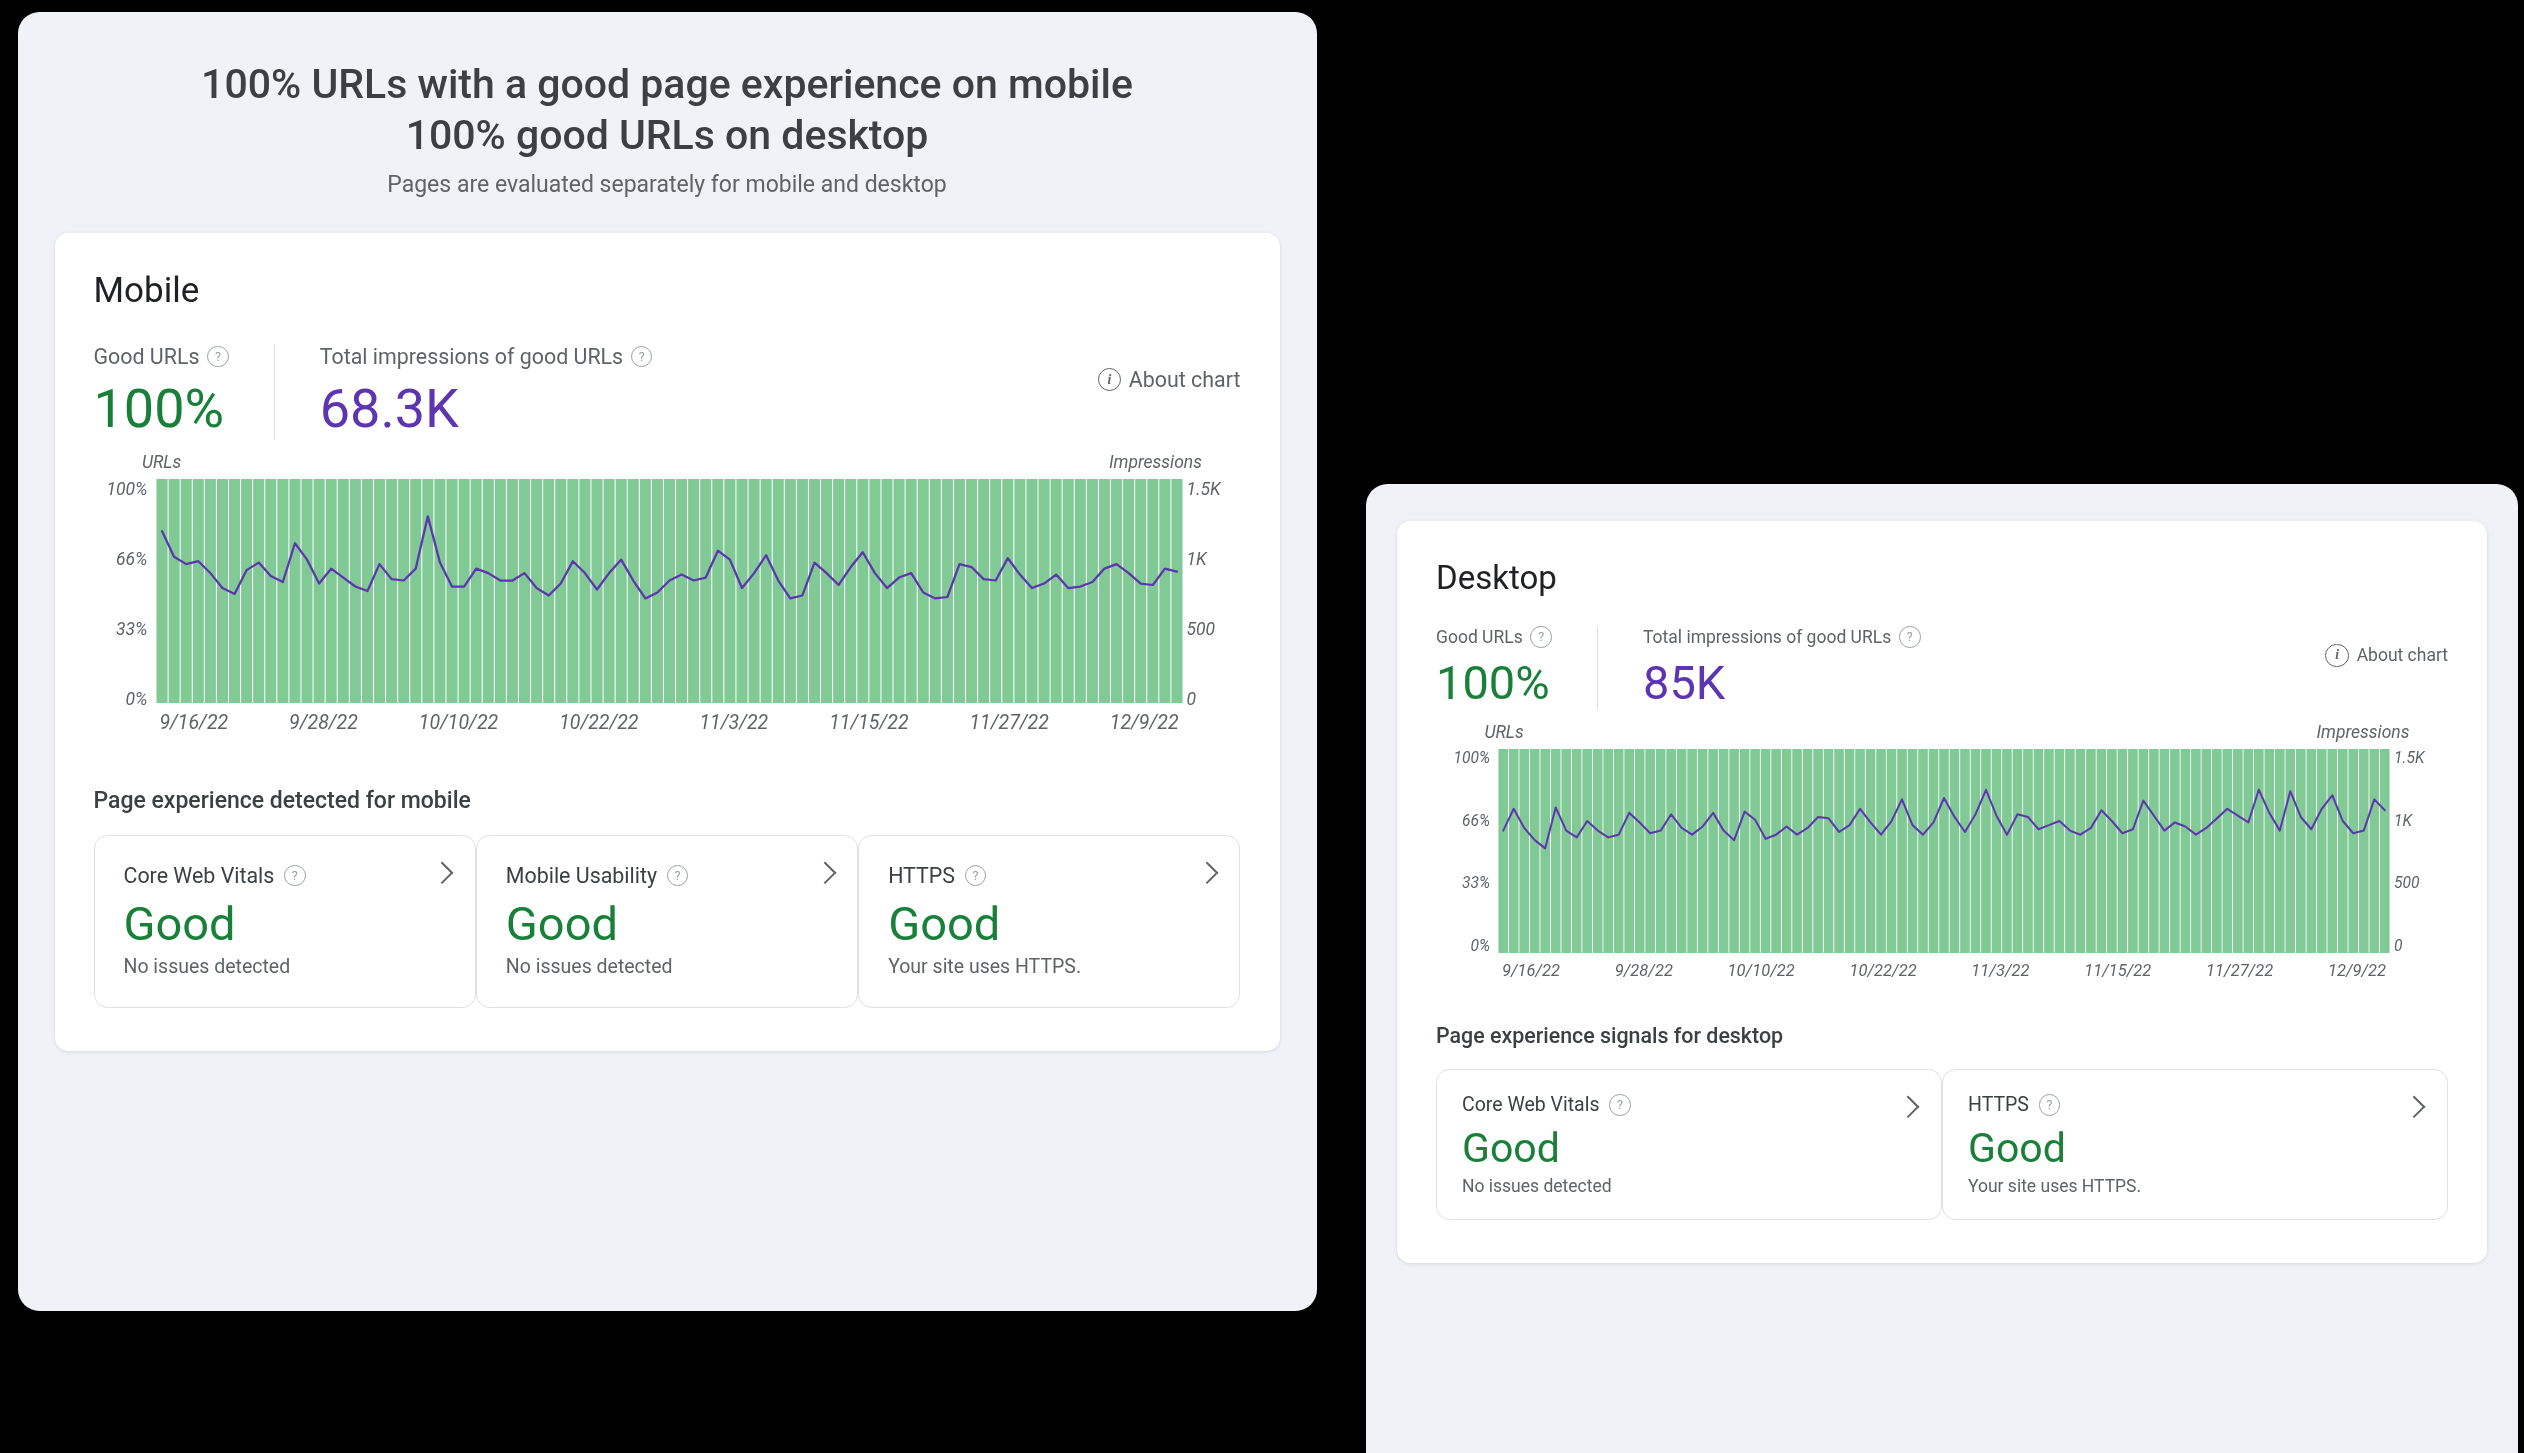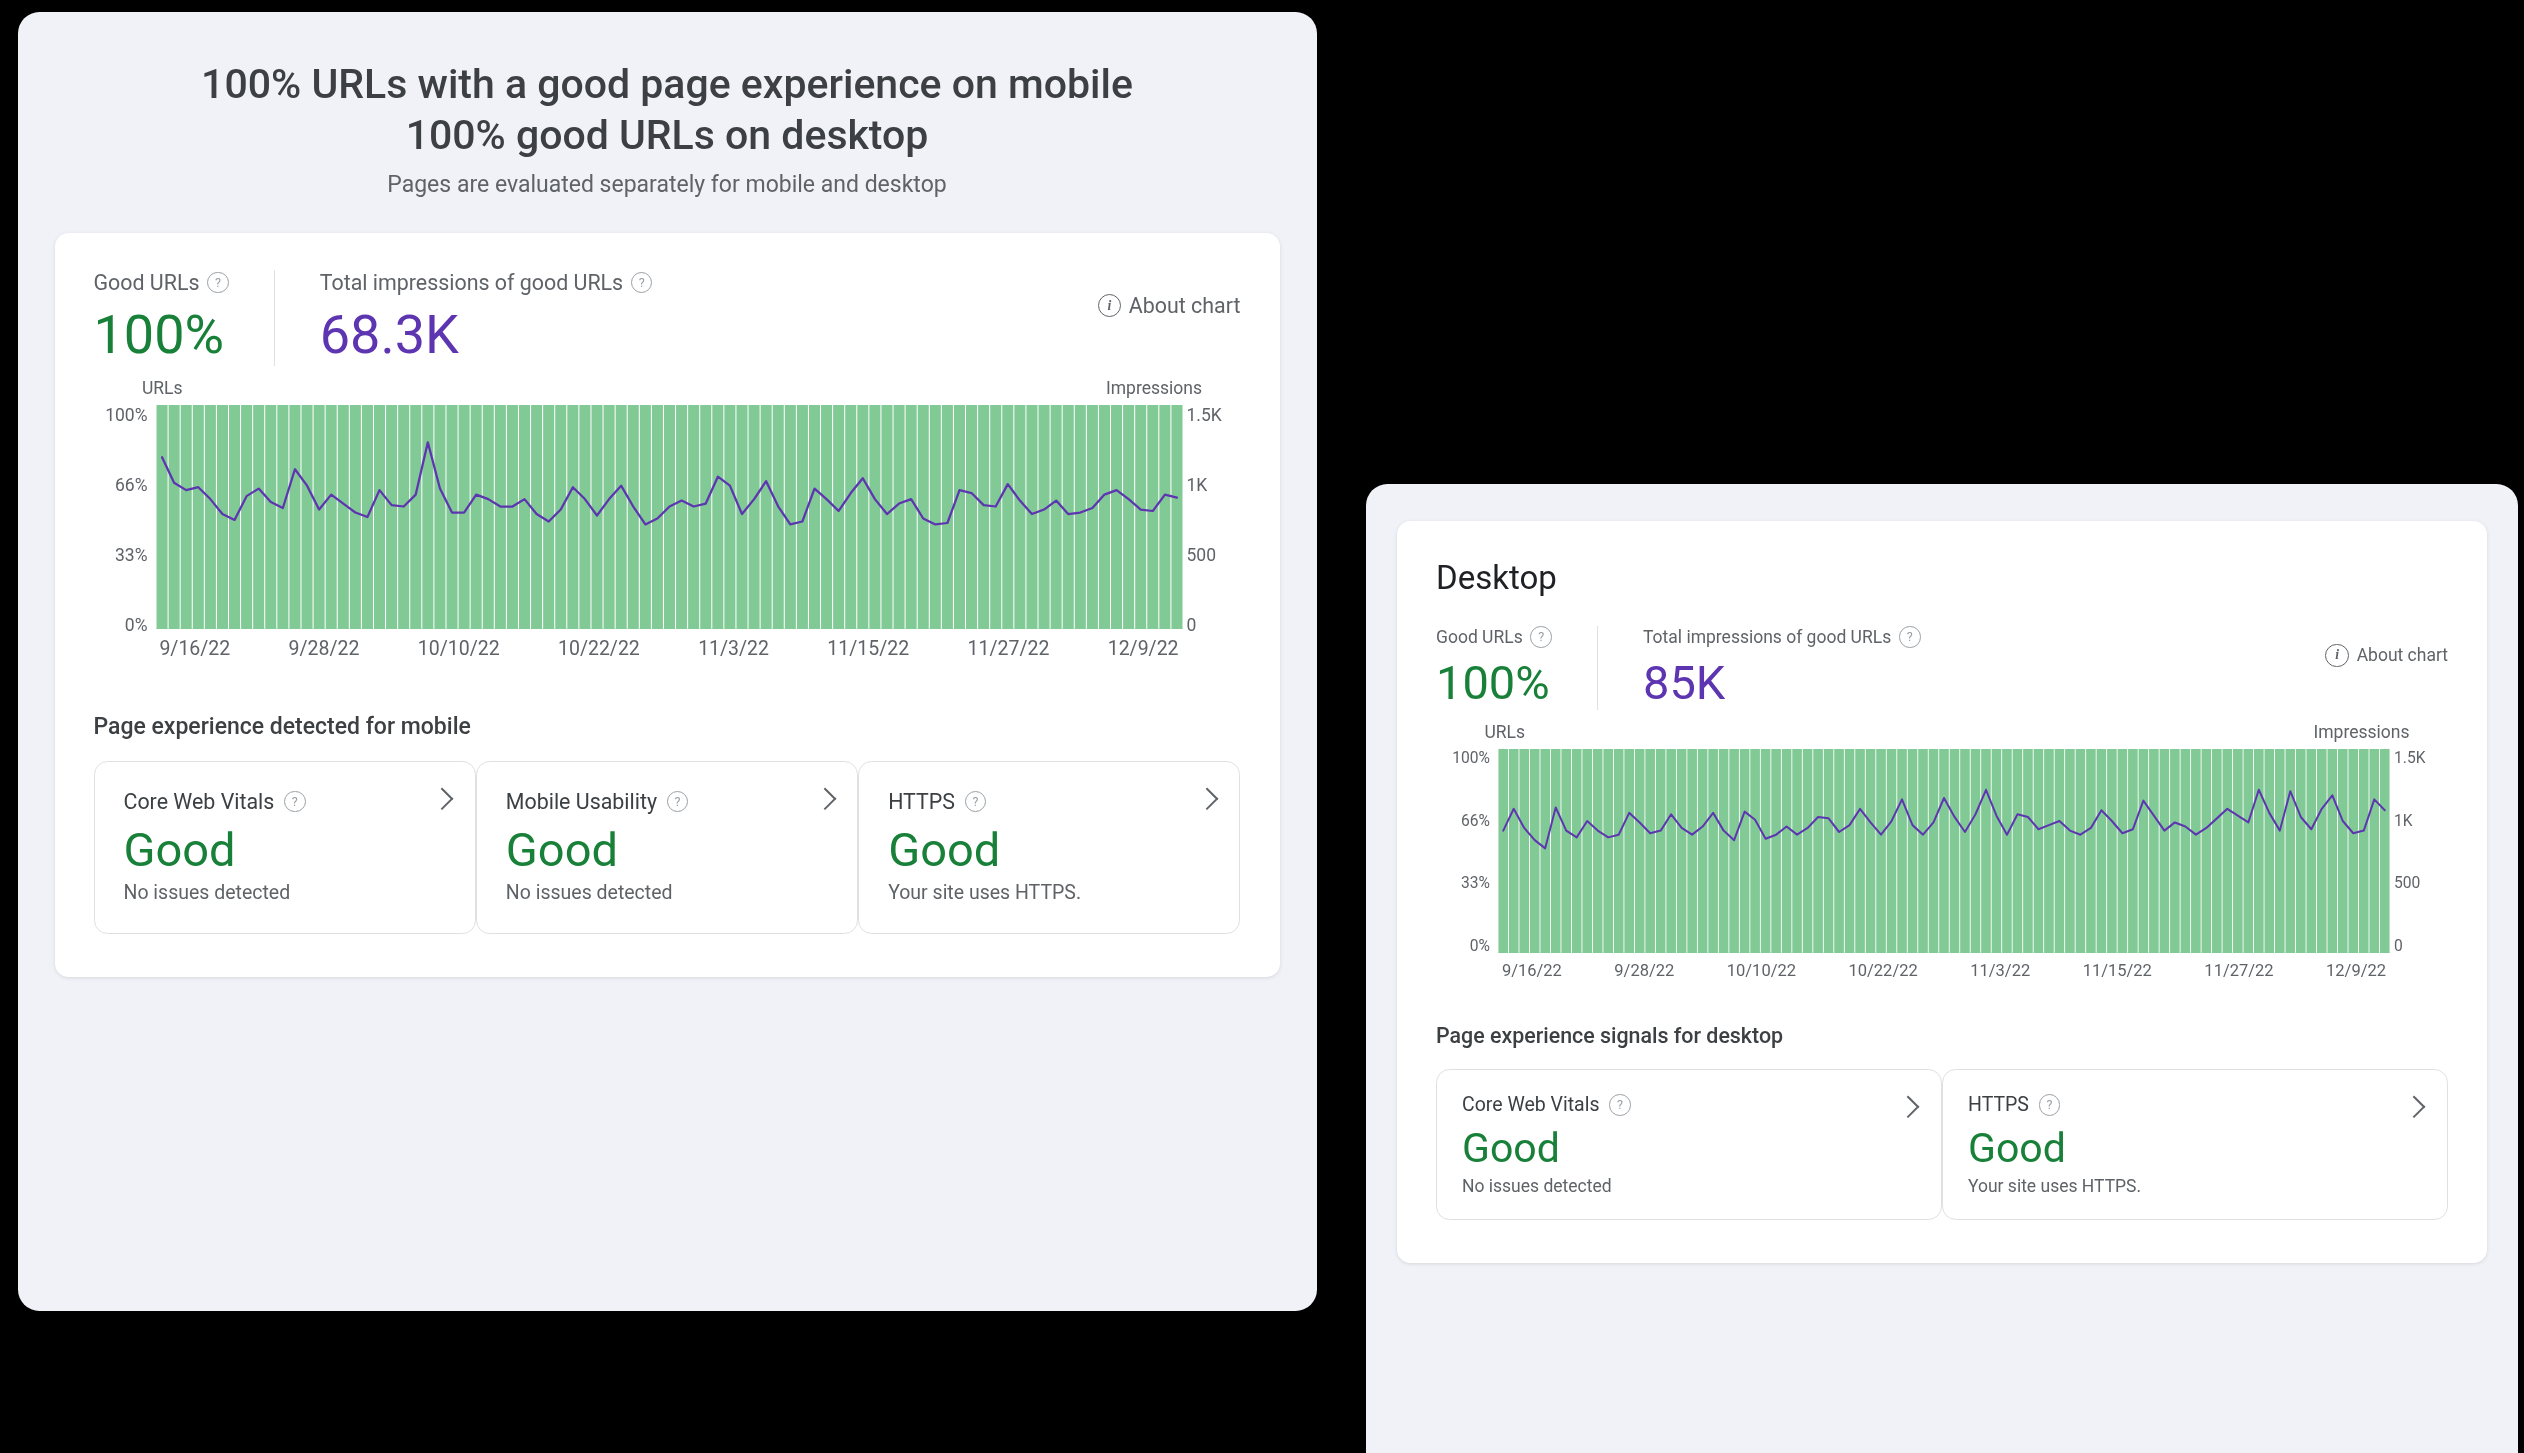--- a/index.html
+++ b/index.html
@@ -93,21 +93,21 @@
     font-size: 12.6px; color: #9aa0a6;
   }
   .info-icon {
     display: inline-flex; width: 21.4px; height: 21.4px;
     border: 1.8px solid #5f6368; border-radius: 50%;
     align-items: center; justify-content: center;
     font-size: 13.6px; color: #5f6368; font-weight: 600;
     font-family: serif; font-style: italic;
   }
   
-  .chart-wrap { margin-top: 39px; position: relative; }
+  .chart-wrap { margin-top: 39px; position: relative; font-style: italic; }
   .axis-title {
     font-size: 17.5px; color: var(--muted); position: absolute;
   }
   .axis-left-title { left: -13.6px; top: -27px; }
   .axis-right-title { right: -19.5px; top: -27px; }
   .chart {
     display: block; width: 100%;
   }
   .x-ticks {
     display: flex; justify-content: space-between;
@@ -178,20 +178,21 @@
 <body>
 
 <div class="panel panel-left">
   <div class="header-block">
     <div class="header-line">100% URLs with a good page experience on mobile</div>
     <div class="header-line">100% good URLs on desktop</div>
     <div class="header-sub">Pages are evaluated separately for mobile and desktop</div>
   </div>
 
   <div class="card">
+    <div class="card-title">Mobile</div>
 
     <div class="metrics-row">
       <div class="metric">
         <div class="metric-label">
           <span>Good URLs</span>
           <span class="help-icon">?</span>
         </div>
         <div class="metric-value green">100%</div>
       </div>
       <div class="metric">

